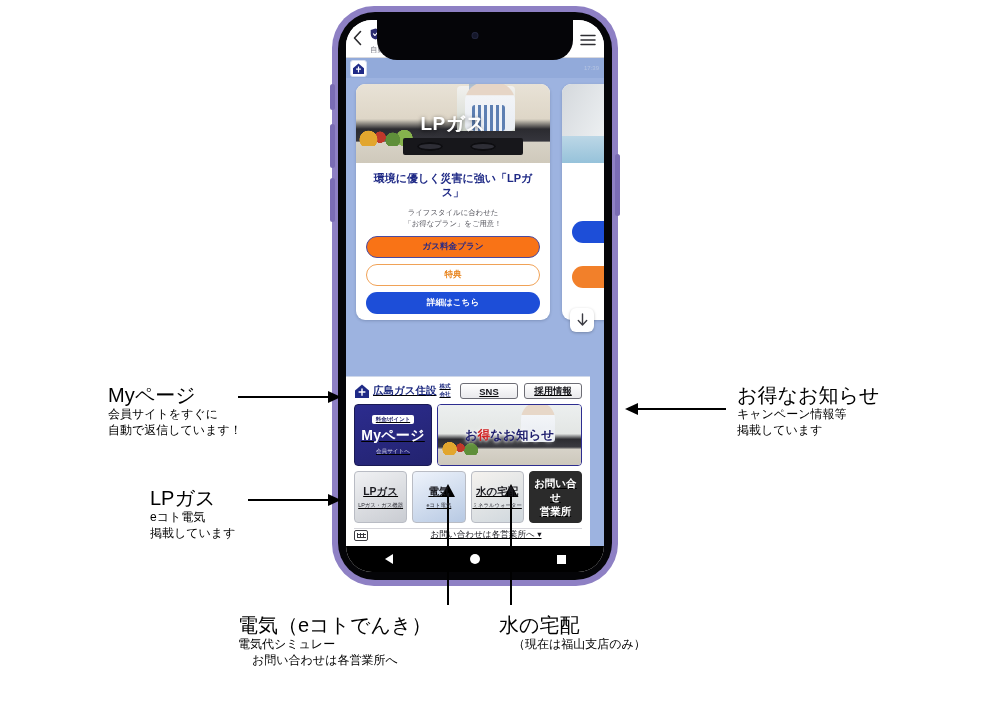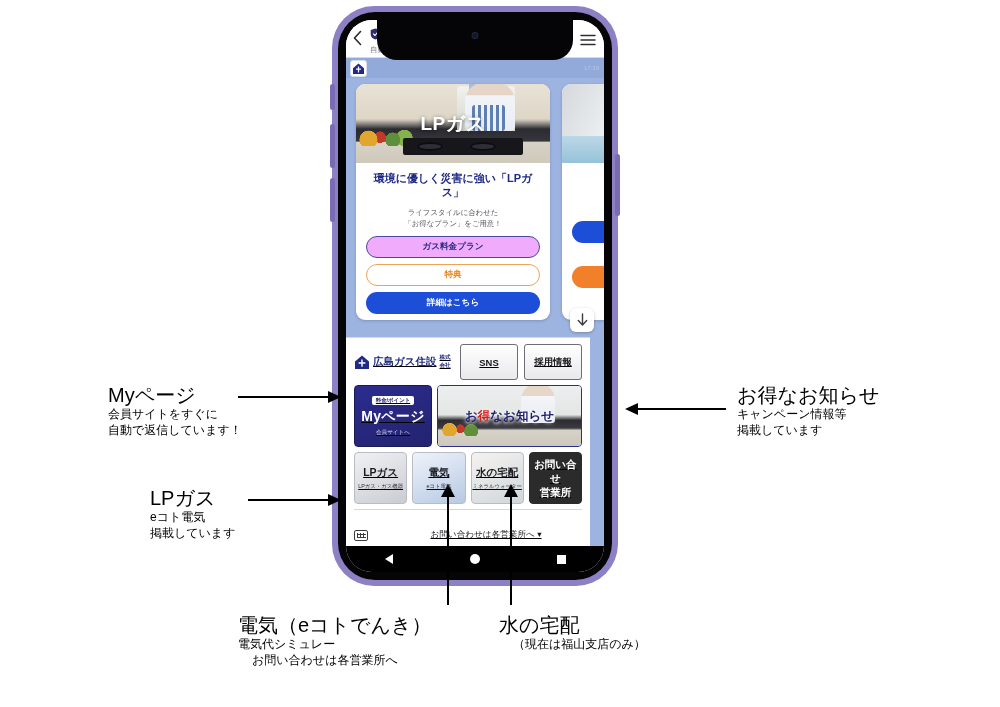--- a/index.html
+++ b/index.html
@@ -163,21 +163,21 @@
     font-size:11px; font-weight:bold; color:#1f2a86; line-height:1.3;
   }
   .card-desc {
     margin-top:7px; font-size:7.4px; color:#55555d; line-height:1.55;
   }
   .pill {
     margin-top:6px; height:22px; border-radius:11px;
     display:flex; align-items:center; justify-content:center;
     font-size:8.6px; font-weight:bold;
   }
-  .pill-outline-blue { border:1.3px solid #4a4aa0; color:#2a2a84; background:#f0abfc; }
+  .pill-outline-blue { border:1.3px solid #4a4aa0; color:#2a2a84; background:#f97316; }
   .pill-outline-orange { border:1.3px solid #f0a257; color:#e8841d; background:#fff; }
   .pill-solid-blue { background:#1d4ed8; color:#ffffff; border:0; }
   .pill-solid-orange { background:#f2802a; color:#ffffff; border:0; }
   .pill-note { margin-top:7px; font-size:7.6px; color:#33333a; font-weight:bold; }
 
   .scroll-down-btn {
     position:absolute; right:10px; bottom:-4px;
     width:24px; height:24px; border-radius:6px;
     background:#ffffff; box-shadow:0 1px 3px rgba(0,0,0,.25);
     display:flex; align-items:center; justify-content:center;
@@ -190,21 +190,21 @@
     background:#ffffff; padding:6px 8px 5px;
     border-top:1px solid #cfd8ea;
     text-decoration:underline;
   }
   .footer-row-1 { display:flex; align-items:center; gap:6px; }
   .brand { display:flex; align-items:center; gap:3px; flex:1 1 auto; }
   .brand-mark { width:16px; height:16px; flex:0 0 16px; }
   .brand-text { font-size:10.5px; font-weight:bold; color:#1d2a80; white-space:nowrap; }
   .brand-suffix { font-size:5.6px; font-weight:bold; color:#1d2a80; }
   .chip {
-    height:36px; min-width:58px; padding:0 8px;
+    height:16px; min-width:58px; padding:0 8px;
     border:1px solid #6d6d75; border-radius:3px;
     background:linear-gradient(180deg,#ffffff,#e9e9ec);
     font-size:9.4px; font-weight:bold; color:#15151a;
     display:flex; align-items:center; justify-content:center;
   }
   .tiles-2 { display:flex; gap:5px; margin-top:5px; }
   .tile-my {
     width:78px; height:62px; border-radius:4px;
     background:linear-gradient(160deg,#2c2c8e,#23236f);
     color:#ffffff; text-align:center;
@@ -255,21 +255,21 @@
   .tile4 .t-main { font-size:10.5px; font-weight:bold; color:#1a1a20; position:relative; z-index:2; }
   .tile4 .t-sub { font-size:5.4px; color:#2c2c34; margin-top:3px; position:relative; z-index:2; }
   .tile4.g1 { background:linear-gradient(155deg,#f0f1f3,#c9ccd2); }
   .tile4.g2 { background:linear-gradient(155deg,#eef3fb,#b7c9e3);align-items:center; }
   .tile4.g3 { background:linear-gradient(155deg,#f5f2ee,#cfd7dd); }
   .tile4.g4 {
     background:#2b2b2b; border-color:#2b2b2b;
   }
   .tile4.g4 .t-main { color:#ffffff; line-height:1.35; }
   .footer-bottom {
-    margin-top:5px; border-top:1px solid #d6d6db; padding-top:19px;
+    margin-top:5px; border-top:1px solid #d6d6db; padding-top:0;
     display:flex; align-items:center; gap:22px;
   }
   .kbd-ic { width:14px; height:11px; border:1px solid #3a3a40; border-radius:2px; flex:0 0 14px;
             display:flex; align-items:center; justify-content:center; }
   .kbd-ic i { display:block; width:9px; height:5px;
               background:repeating-linear-gradient(90deg,#3a3a40 0 1px,transparent 1px 3px),
                          repeating-linear-gradient(0deg,#3a3a40 0 1px,transparent 1px 3px); }
   .footer-bottom .txt { flex:1 1 auto; text-align:center; font-size:8.6px; color:#1a1a20; }
 
   

